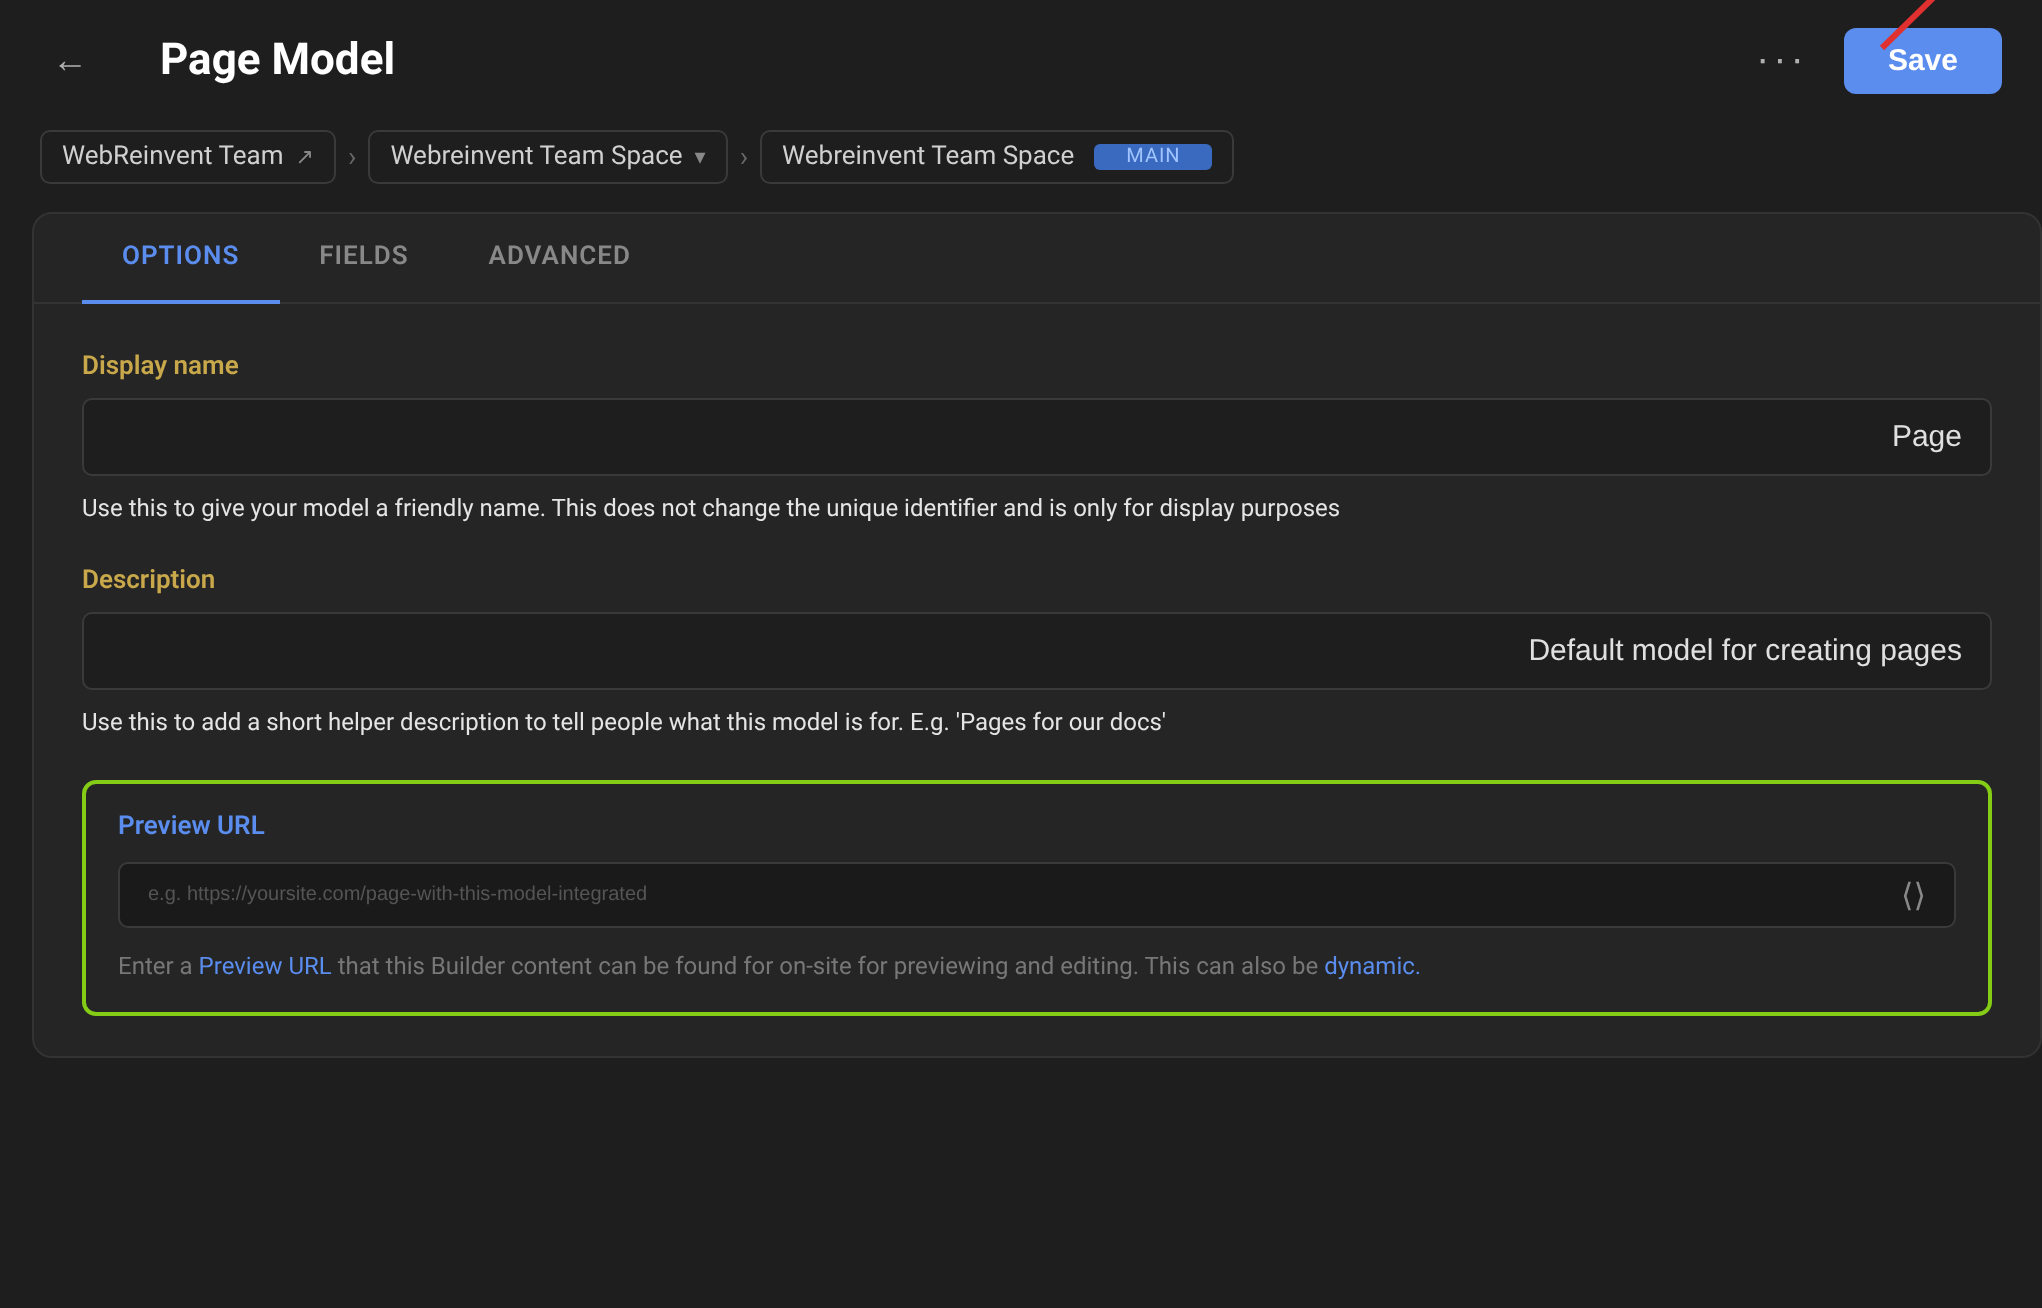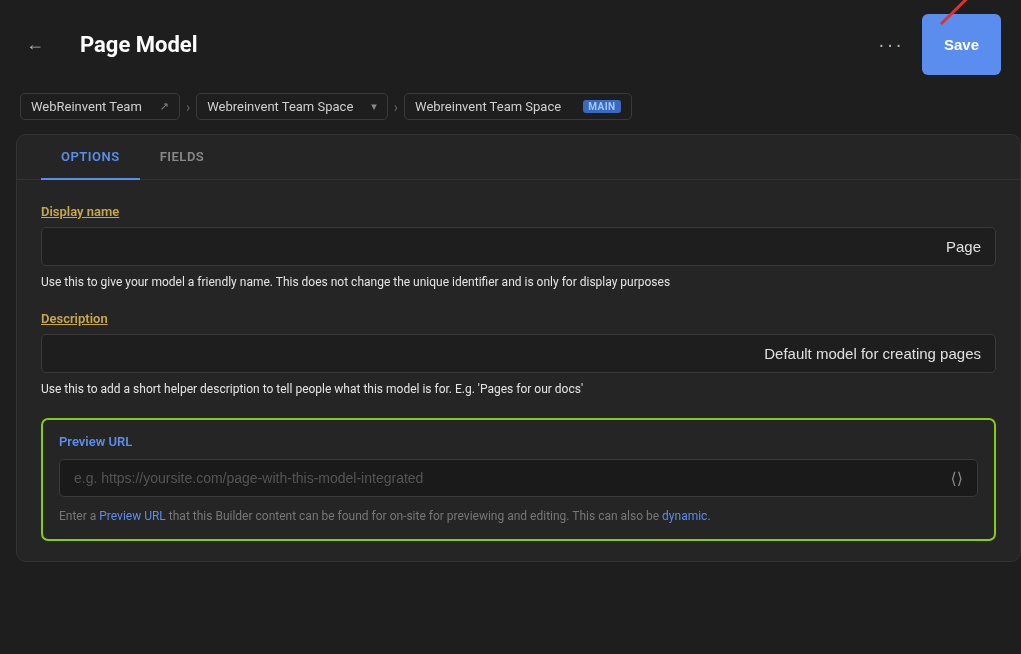--- a/index.html
+++ b/index.html
@@ -53,37 +53,37 @@
       font-size: 20px;
       cursor: pointer;
       padding: 4px 8px;
       letter-spacing: 2px;
     }
     .save-btn {
       background: #5a8dee;
       color: #fff;
       border: none;
       border-radius: 6px;
-      padding: 22px 22px;
+      padding: 8px 22px;
       font-size: 15px;
       font-weight: 600;
       cursor: pointer;
     }
 
     
     .breadcrumb {
       display: flex;
       align-items: center;
       gap: 6px;
       padding: 8px 20px 14px 20px;
     }
     .breadcrumb-item {
       display: flex;
       align-items: center;
-      gap: 18px;
+      gap: 6px;
       border: 1px solid #3a3a3a;
       border-radius: 5px;
       padding: 5px 10px;
       font-size: 13px;
       color: #d0d0d0;
     }
     .breadcrumb-item .ext-icon {
       font-size: 11px;
       color: #888;
     }
@@ -92,23 +92,23 @@
       font-size: 14px;
     }
     .breadcrumb-item .dropdown-arrow {
       color: #888;
       font-size: 11px;
     }
     .badge-main {
       background: #3a6abf;
       color: #a0c4ff;
       font-size: 10px;
-      font-weight: 700;
+      font-weight: 400;
       border-radius: 3px;
-      padding: 1px 5px;
+      padding: 1px 16px;
       margin-left: 4px;
       letter-spacing: 0.5px;
     }
 
     
     .main-content {
       background: #252525;
       border-radius: 10px;
       margin: 0 0 16px 16px;
       padding: 0 0 20px 0;
@@ -140,21 +140,20 @@
 
     
     .form-body {
       padding: 24px 24px 0 24px;
     }
     .field-label {
       font-size: 13px;
       font-weight: 600;
       color: #c8a84b;
       margin-bottom: 8px;
-      text-decoration: underline;
     }
     .text-input {
       width: 100%;
       background: #1e1e1e;
       border: 1px solid #3a3a3a;
       border-radius: 5px;
       color: #e0e0e0;
       font-size: 15px;
       padding: 10px 14px;
       outline: none;
@@ -191,21 +190,21 @@
       border: 1px solid #3a3a3a;
       border-radius: 5px;
       padding: 0 10px;
       margin-bottom: 10px;
     }
     .preview-url-input {
       flex: 1;
       background: transparent;
       border: none;
       color: #e5e5e5;
-      font-size: 14px;
+      font-size: 10px;
       padding: 10px 4px;
       outline: none;
     }
     .preview-url-input::placeholder {
       color: #555;
     }
     .code-icon {
       color: #888;
       font-size: 16px;
       cursor: pointer;
@@ -267,20 +266,21 @@
     <span>Webreinvent Team Space</span>
     <span class="badge-main">MAIN</span>
   </div>
 </div>
 
 <div class="main-content">
 
   <div class="tabs">
     <div class="tab active">OPTIONS</div>
     <div class="tab">FIELDS</div>
+    <div class="tab">ADVANCED</div>
   </div>
 
   <div class="form-body">
     
     <div class="field-label">Display name</div>
     <input class="text-input" type="text" value="Page" style="">
     <div class="field-hint">Use this to give your model a friendly name. This does not change the unique identifier and is only for display purposes</div>
 
     
     <div class="field-label">Description</div>

